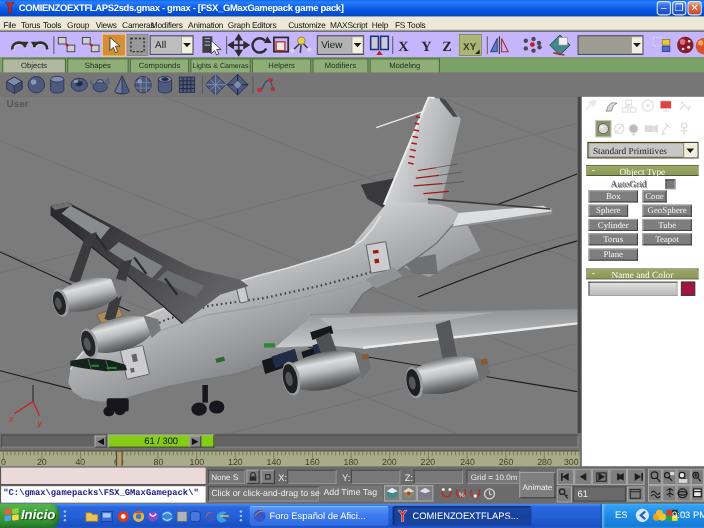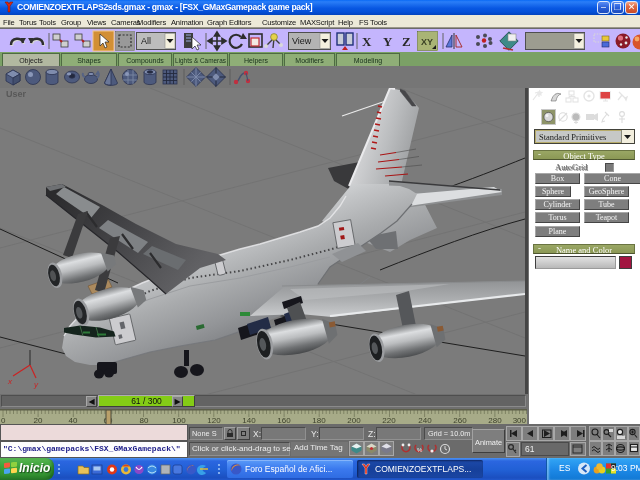--- a/index.html
+++ b/index.html
@@ -507,21 +507,21 @@
           <path d="M1,1 L8,1 4.5,5 Z" fill="#1a1a1a"></path>
         </svg>
 </div>
 <div class="abs rollout" style="left:4px;top:62px;width:102px;height:10px;">
   <span style="position:absolute;left:4px;top:-1px;color:#fff;">-</span>
         <span class="rt">Object Type</span>
 </div>
 <span class="abs" style="left:26px;top:74px;font-size:8.5px;color:#565656;text-shadow:1px 1px 0 #8a8a8a;">AutoGrid</span>
 <div class="abs" style="left:76px;top:75px;width:9px;height:9px;background:#7a7a7a;border:1px solid #4a4a4a;border-right-color:#999;border-bottom-color:#999;"></div>
 <div class="abs pbtn" style="left:6px;top:85px;width:45px;">Box</div>
-<div class="abs pbtn" style="left:55px;top:85px;width:57px;">Cone</div>
+<div class="abs pbtn" style="left:55px;top:85px;width:22px;">Cone</div>
 <div class="abs pbtn" style="left:6px;top:98px;width:36px;">Sphere</div>
 <div class="abs pbtn" style="left:55px;top:98px;width:45px;">GeoSphere</div>
 <div class="abs pbtn" style="left:6px;top:111px;width:45px;">Cylinder</div>
 <div class="abs pbtn" style="left:55px;top:111px;width:45px;">Tube</div>
 <div class="abs pbtn" style="left:6px;top:124px;width:45px;">Torus</div>
 <div class="abs pbtn" style="left:55px;top:124px;width:45px;">Teapot</div>
 <div class="abs pbtn" style="left:6px;top:138px;width:45px;">Plane</div>
 <div class="abs rollout" style="left:4px;top:156px;width:102px;height:10px;">
   <span style="position:absolute;left:4px;top:-1px;color:#fff;">-</span>
         <span class="rt">Name and Color</span>

